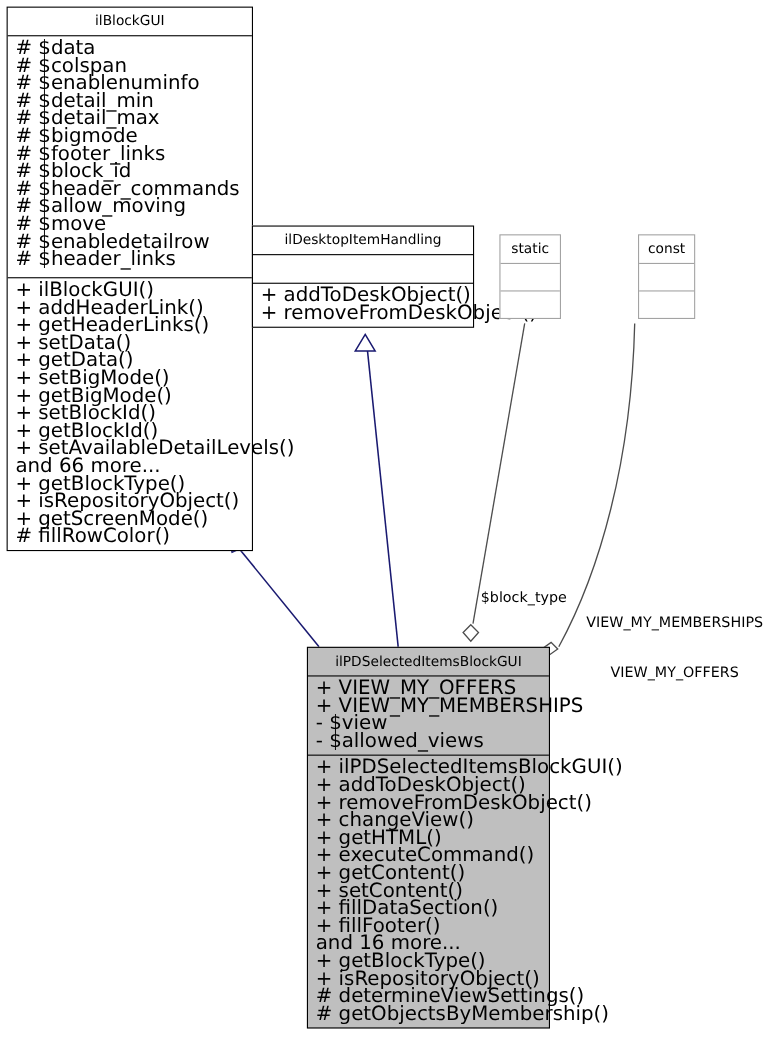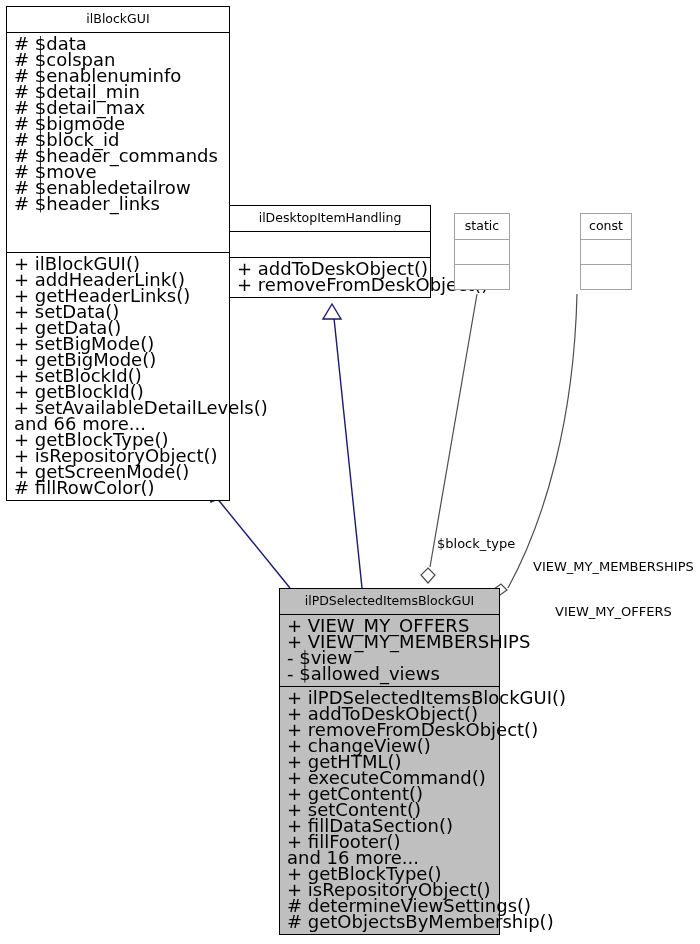--- a/index.html
+++ b/index.html
@@ -144,22 +144,24 @@
 
   <div class="uml-class" id="class-ilblockgui">
     <div class="uml-title">ilBlockGUI</div>
     <div class="uml-section uml-section-attrs">
       <div class="uml-member"># $data</div>
       <div class="uml-member"># $colspan</div>
       <div class="uml-member"># $enablenuminfo</div>
       <div class="uml-member"># $detail_min</div>
       <div class="uml-member"># $detail_max</div>
       <div class="uml-member"># $bigmode</div>
+      <div class="uml-member"># $footer_links</div>
       <div class="uml-member"># $block_id</div>
       <div class="uml-member"># $header_commands</div>
+      <div class="uml-member"># $allow_moving</div>
       <div class="uml-member"># $move</div>
       <div class="uml-member"># $enabledetailrow</div>
       <div class="uml-member"># $header_links</div>
     </div>
     <div class="uml-section uml-section-methods">
       <div class="uml-member">+ ilBlockGUI()</div>
       <div class="uml-member">+ addHeaderLink()</div>
       <div class="uml-member">+ getHeaderLinks()</div>
       <div class="uml-member">+ setData()</div>
       <div class="uml-member">+ getData()</div>

